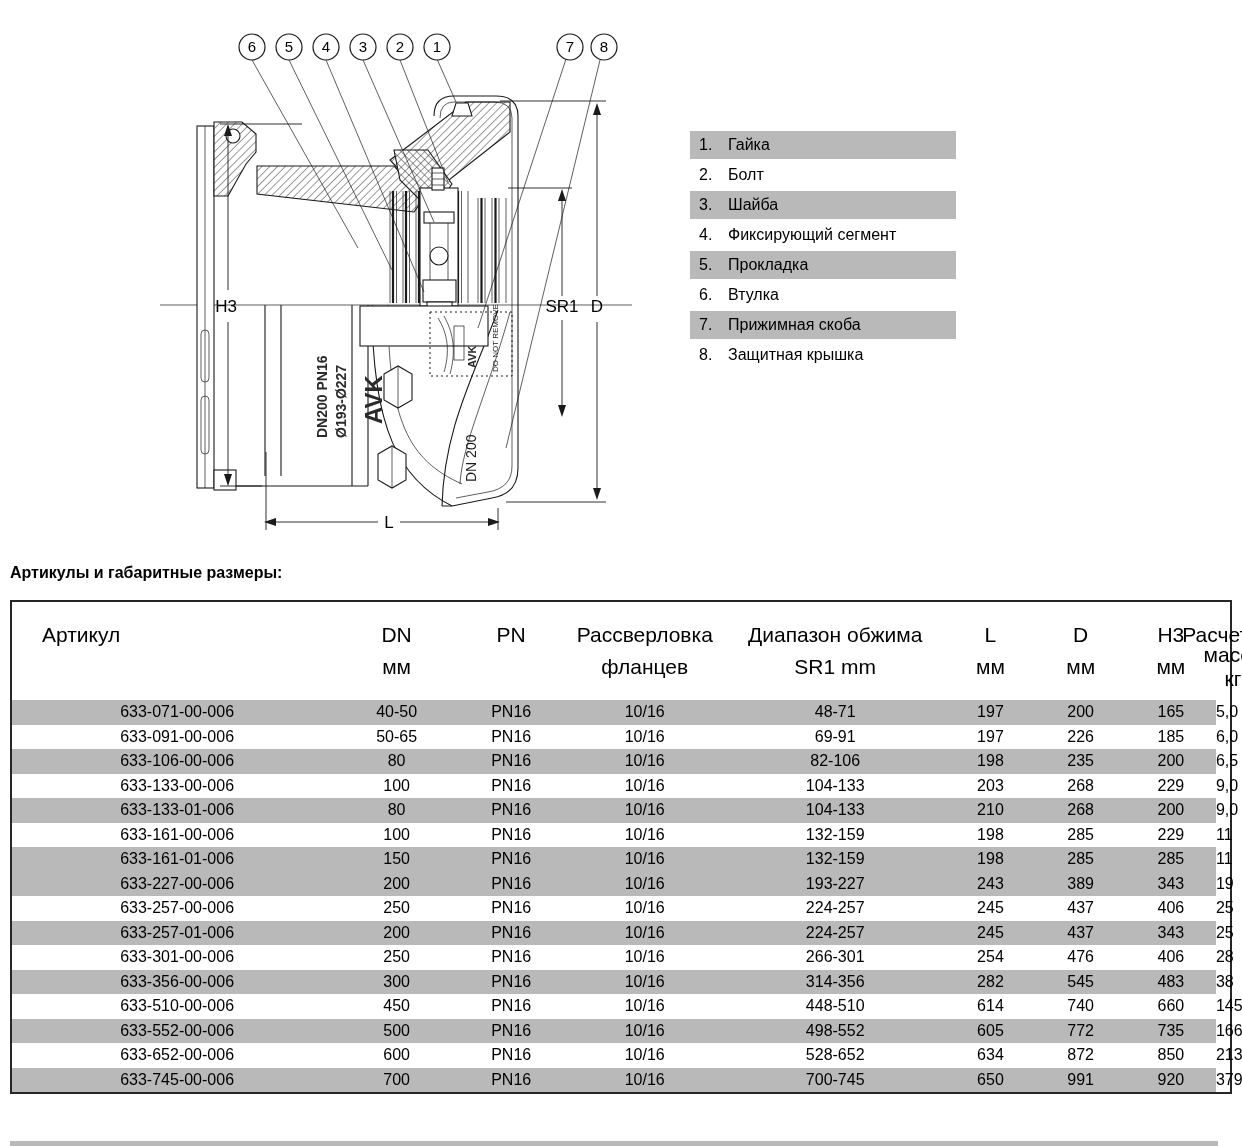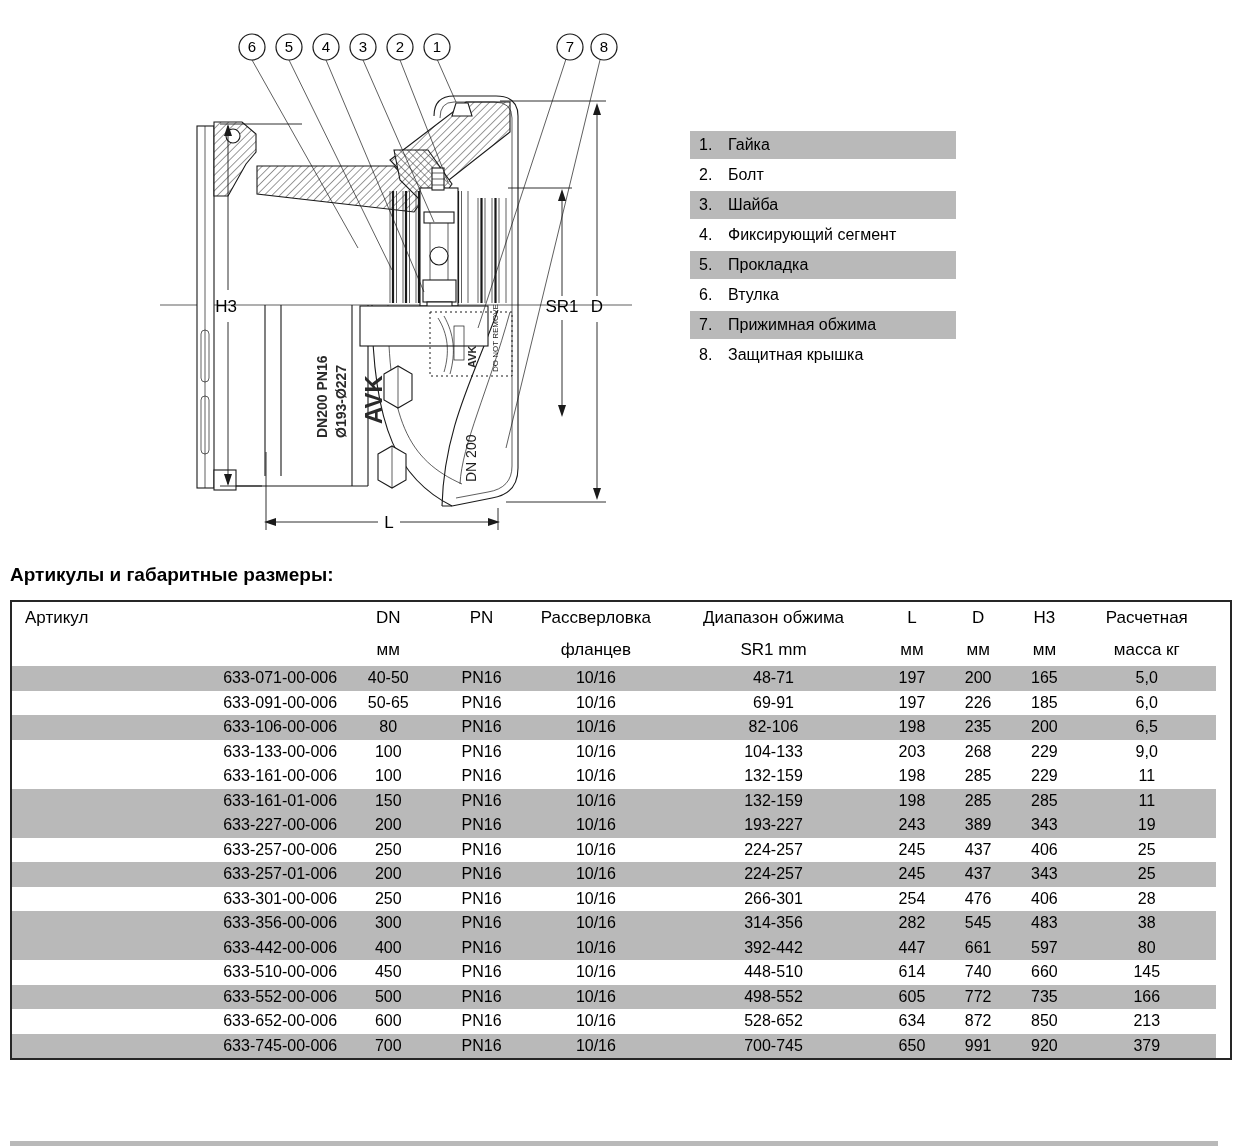--- a/index.html
+++ b/index.html
@@ -17,33 +17,33 @@
   .dim-label { font-size:17px; fill:#000; }
   .callout-circle { fill:#fff; stroke:#1a1a1a; stroke-width:1.2; }
   .callout-num { font-size:15px; fill:#000; text-anchor:middle; }
   .marking { font-weight:bold; fill:#2a2a2a; }
   
   .legend { position:absolute; left:690px; top:131px; width:266px; }
   .legend-row { display:flex; align-items:center; height:28px; margin-bottom:2px; font-size:16px; }
   .legend-row.hl { background:#b9b9b9; }
   .legend-num { width:38px; padding-left:9px; box-sizing:border-box; }
   
-  .tbl-title { position:absolute; left:10px; top:564px; font-size:19px; font-weight:bold; }
+  .tbl-title { position:absolute; left:10px; top:564px; font-size:16px; font-weight:bold; }
   .table-wrap { position:absolute; left:10px; top:600px; width:1222px; box-sizing:border-box;
                 border:2px solid #262626; }
   table { border-collapse:collapse; width:calc(100% - 14px); table-layout:fixed; }
-  th { font-weight:normal; font-size:17px; padding:0; vertical-align:top; }
+  th { font-weight:normal; font-size:21px; padding:17px; vertical-align:top; }
   th:nth-child(1){ width:27%; }  th:nth-child(2){ width:8.5%; }
   th:nth-child(3){ width:7%; }   th:nth-child(4){ width:12%; }
   th:nth-child(5){ width:17.5%; }th:nth-child(6){ width:5.5%; }
   th:nth-child(7){ width:5.5%; } th:nth-child(8){ width:5.5%; }
   .th-line { height:32px; display:flex; align-items:center; justify-content:center; }
   th.c-left .th-line { justify-content:flex-start; padding-left:13px; }
   td { font-size:16px; height:24.5px; padding:0; text-align:center; white-space:nowrap; }
-  td.c-left { text-align:right; padding-left:7px; }
+  td.c-left { text-align:center; padding-left:7px; }
   tr.stripe { background:#b9b9b9; }
   .next-table-sliver { position:absolute; left:10px; top:1141px; width:1208px; height:5px; background:#b9b9b9; }
 </style>
 </head>
 <body>
 
 <svg class="drawing-svg" width="660" height="558" viewBox="0 0 660 558" aria-hidden="true">
   <defs>
     <pattern id="h45" width="5.5" height="5.5" patternUnits="userSpaceOnUse" patternTransform="rotate(45)">
       <rect width="5.5" height="5.5" fill="#fff"></rect>
@@ -220,21 +220,21 @@
     <div class="legend-row hl">
       <span class="legend-num">5.</span>
       <span>Прокладка</span>
     </div>
     <div class="legend-row">
       <span class="legend-num">6.</span>
       <span>Втулка</span>
     </div>
     <div class="legend-row hl">
       <span class="legend-num">7.</span>
-      <span>Прижимная обжима</span>
+      <span>Прижимная скоба</span>
     </div>
     <div class="legend-row">
       <span class="legend-num">8.</span>
       <span>Защитная крышка</span>
     </div>
   </div>
 
 <div class="tbl-title">Артикулы и габаритные размеры:</div>
 
 <div class="table-wrap">
@@ -317,20 +317,31 @@
           <td class="c-left">633-133-00-006</td>
           <td>100</td>
           <td>PN16</td>
           <td>10/16</td>
           <td>104-133</td>
           <td>203</td>
           <td>268</td>
           <td>229</td>
           <td>9,0</td>
         </tr>
+        <tr class="stripe">
+          <td class="c-left">633-133-01-006</td>
+          <td>80</td>
+          <td>PN16</td>
+          <td>10/16</td>
+          <td>104-133</td>
+          <td>210</td>
+          <td>268</td>
+          <td>200</td>
+          <td>9,0</td>
+        </tr>
         <tr>
           <td class="c-left">633-161-00-006</td>
           <td>100</td>
           <td>PN16</td>
           <td>10/16</td>
           <td>132-159</td>
           <td>198</td>
           <td>285</td>
           <td>229</td>
           <td>11</td>
@@ -394,31 +405,20 @@
           <td class="c-left">633-356-00-006</td>
           <td>300</td>
           <td>PN16</td>
           <td>10/16</td>
           <td>314-356</td>
           <td>282</td>
           <td>545</td>
           <td>483</td>
           <td>38</td>
         </tr>
-        <tr class="stripe">
-          <td class="c-left">633-442-00-006</td>
-          <td>400</td>
-          <td>PN16</td>
-          <td>10/16</td>
-          <td>392-442</td>
-          <td>447</td>
-          <td>661</td>
-          <td>597</td>
-          <td>80</td>
-        </tr>
         <tr>
           <td class="c-left">633-510-00-006</td>
           <td>450</td>
           <td>PN16</td>
           <td>10/16</td>
           <td>448-510</td>
           <td>614</td>
           <td>740</td>
           <td>660</td>
           <td>145</td>

